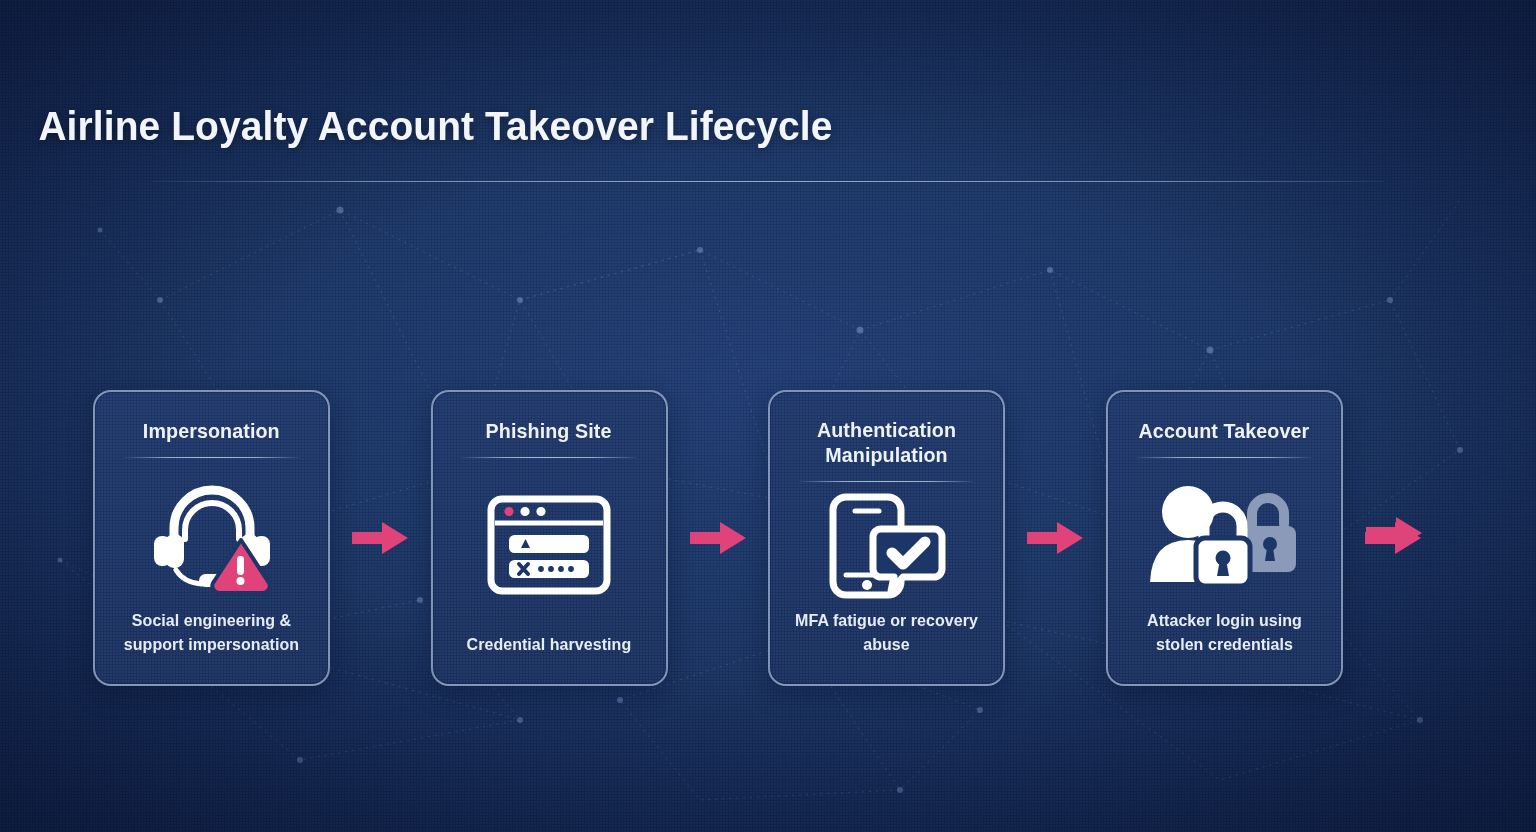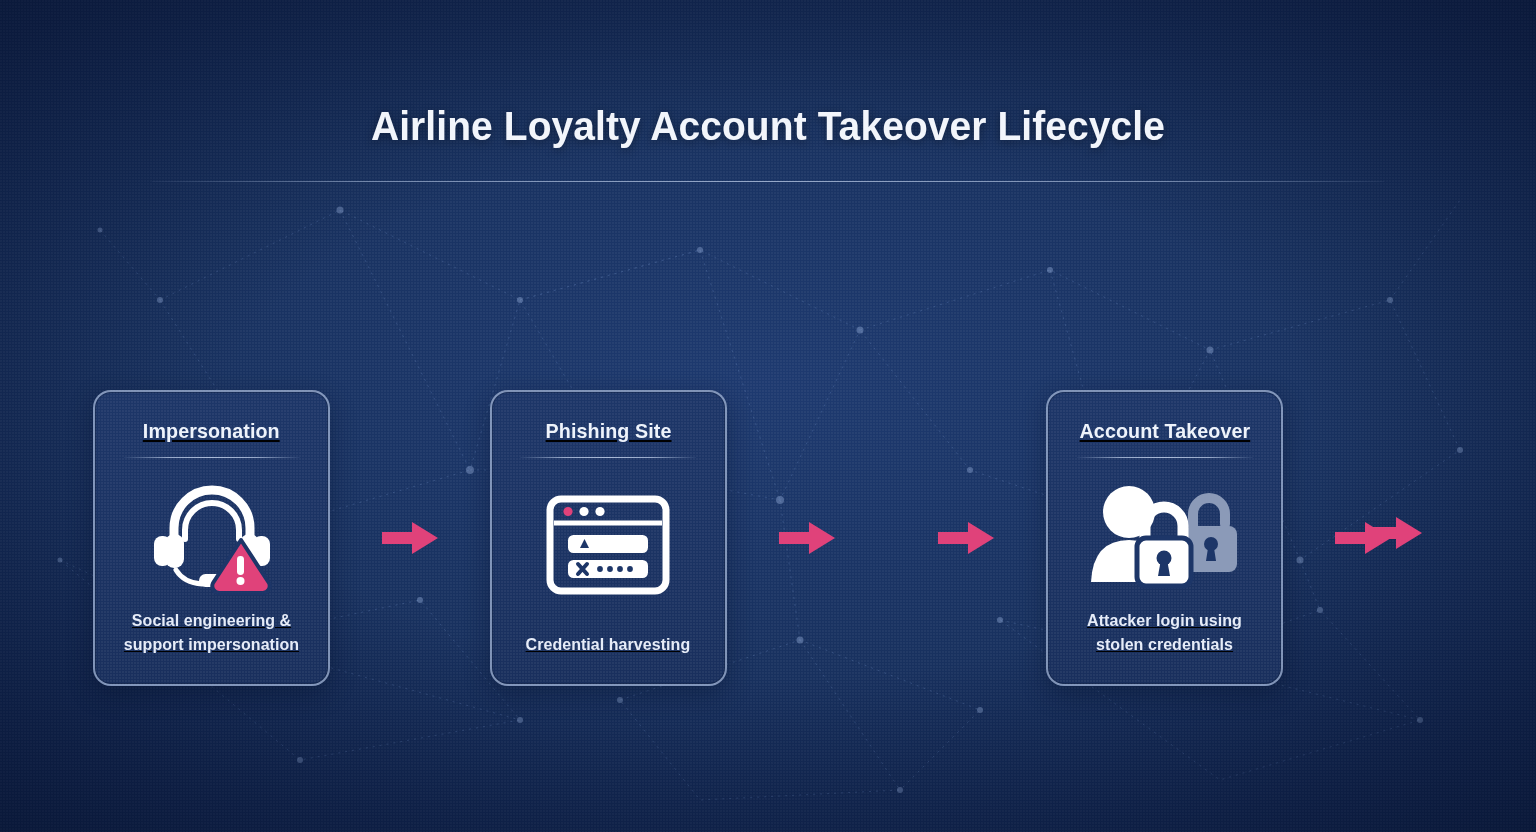--- a/index.html
+++ b/index.html
@@ -40,21 +40,21 @@
     position:absolute; inset:0;
     z-index:2;
     pointer-events:none;
   }
 
   
   .header{
     position:absolute;
     top:104px; left:0; right:0;
     z-index:5;
-    text-align:center;
+    text-align:left;
   }
   .title{
     font-size:41px;
     font-weight:700;
     color:#f2f5fb;
     letter-spacing:.1px;
     line-height:1.1;
     text-shadow:0 2px 10px rgba(0,0,0,.35);
     transform:scaleX(.95);
   }
@@ -70,21 +70,20 @@
   }
 
   
   .flow{
     position:absolute;
     left:93px; top:390px;
     width:1350px; height:296px;
     display:flex;
     align-items:stretch;
     z-index:6;
-    text-decoration:underline;
   }
 
   .card{
     position:relative;
     width:237px;
     flex:0 0 237px;
     border:2px solid rgba(190,208,238,.62);
     border-radius:18px;
     background:
       radial-gradient(circle at 1px 1px, rgba(255,255,255,.05) 1px, transparent 1.4px) 0 0/3px 3px,
@@ -290,20 +289,37 @@
       </div>
       <div class="card-desc">Credential harvesting</div>
     </div>
 
     <div class="connector">
       <svg class="arrow" viewBox="0 0 56 34">
         <path d="M0 11 H30 V1 L56 17 L30 33 V23 H0 Z" fill="#e0427a"></path>
       </svg>
     </div>
 
+    <div class="card two-line">
+      <div class="card-title">Authentication Manipulation</div>
+      <div class="card-rule"></div>
+      <div class="icon-slot">
+        <svg width="116" height="106" viewBox="0 0 116 106">
+
+          <rect x="4" y="4" width="68" height="98" rx="13" fill="none" stroke="#ffffff" stroke-width="7"></rect>
+          <line x1="26" y1="18" x2="50" y2="18" stroke="#ffffff" stroke-width="5" stroke-linecap="round"></line>
+          <line x1="17" y1="82" x2="59" y2="82" stroke="#ffffff" stroke-width="5" stroke-linecap="round"></line>
+          <circle cx="38" cy="92" r="5" fill="#ffffff"></circle>
+
+          <path d="M52 36 H105 a8 8 0 0 1 8 8 V76 a8 8 0 0 1 -8 8 H74 L62 98 L65 84 H52 a8 8 0 0 1 -8 -8 V44 a8 8 0 0 1 8 -8 Z" fill="#1d3668" stroke="#ffffff" stroke-width="7" stroke-linejoin="round"></path>
+          <path d="M63 60 L74 71 L96 49" fill="none" stroke="#ffffff" stroke-width="11" stroke-linecap="round" stroke-linejoin="round"></path>
+        </svg>
+      </div>
+      <div class="card-desc">MFA fatigue or recovery abuse</div>
+    </div>
 
     <div class="connector">
       <svg class="arrow" viewBox="0 0 56 34">
         <path d="M0 11 H30 V1 L56 17 L30 33 V23 H0 Z" fill="#e0427a"></path>
       </svg>
     </div>
 
     <div class="card">
       <div class="card-title">Account Takeover</div>
       <div class="card-rule"></div>

